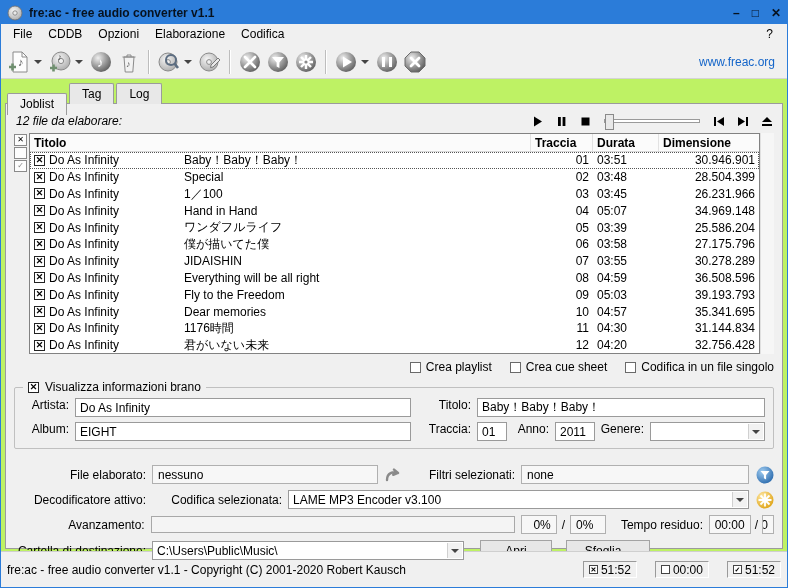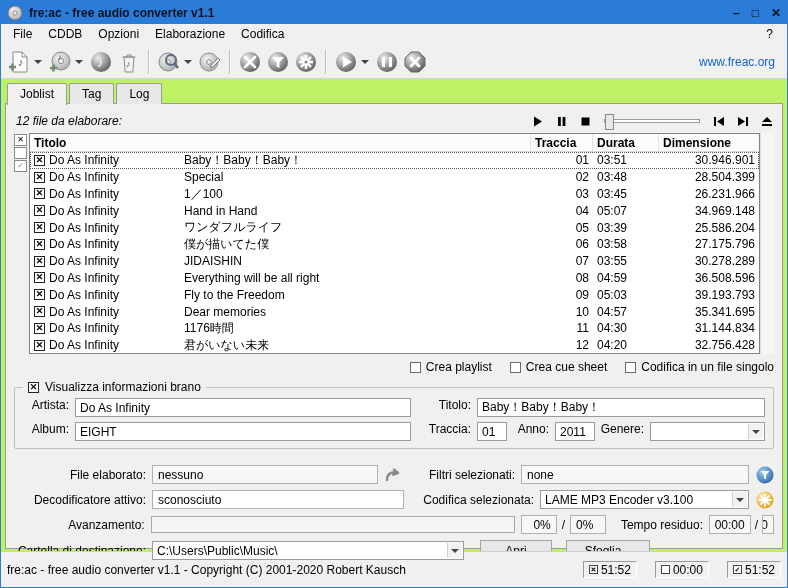--- a/index.html
+++ b/index.html
@@ -25,21 +25,21 @@
   .tbtn{width:28px;height:28px;border:0;background:transparent;display:flex;align-items:center;justify-content:center;padding:0;cursor:default;}
   .drop{width:0;height:0;border-left:4px solid transparent;border-right:4px solid transparent;border-top:4px solid #444;margin:0 4px 0 1px;}
   .tsep{width:2px;height:24px;border-left:1px solid #bdbdbd;border-right:1px solid #fff;margin:0 5px;}
   .weblink{margin-left:auto;color:#1465c9;padding-right:8px;cursor:pointer;}
 
   
   .tabs-area{flex:1;display:flex;flex-direction:column;padding:4px 4px 2px 4px;min-height:0;}
   .tabstrip{display:flex;height:21px;flex:none;position:relative;z-index:2;padding-left:2px;}
   .tab{padding:3px 12px 2px;border:1px solid #9b9b9b;border-bottom:none;background:#e8e8e8;
        margin-right:2px;border-radius:2px 2px 0 0;cursor:default;}
-  .tab.active{background:#f0f0f0;position:relative;top:0;height:22px;font-weight:normal;}
+  .tab.active{background:#f0f0f0;position:relative;top:10px;height:22px;font-weight:normal;}
   .panel{flex:1;border:1px solid #9b9b9b;margin-top:-1px;background:#f0f0f0;display:flex;flex-direction:column;
          padding:5px 8px 6px 8px;min-height:0;}
 
   
   .list-header-row{display:flex;align-items:center;height:24px;flex:none;}
   .file-count{padding-left:2px;font-style:italic;}
   .playctrls{margin-left:auto;display:flex;align-items:center;gap:10px;}
   .pc{display:flex;align-items:center;justify-content:center;width:14px;height:14px;cursor:pointer;}
   .slider{width:96px;height:4px;background:#fff;border:1px solid #9a9a9a;position:relative;margin:0 2px;}
   .thumb{position:absolute;left:0;top:-6px;width:9px;height:16px;background:#e8e8e8;border:1px solid #8a8a8a;}
@@ -489,21 +489,20 @@
           <span class="ibox" style="flex:1">none</span>
           <span class="sicon">
             <svg width="18" height="18" viewBox="0 0 18 18">
                 <circle cx="9" cy="9" r="8.5" fill="url(#gblue)"></circle>
                 <path d="M4.5 5h9l-3.4 4v4.4l-2.2-1.2V9z" fill="#fff"></path>
               </svg>
           </span>
         </div>
         <div class="encrow">
           <span class="flabel" style="width:138px">Decodificatore attivo:</span>
-          <span class="ibox" style="width:252px;background:#fff">sconosciuto</span>
           <span class="flabel" style="width:122px;margin-left:14px">Codifica selezionata:</span>
           <span class="tinput combo" style="flex:1">
             <span>LAME MP3 Encoder v3.100</span>
             <span class="carrow"></span>
           </span>
           <span class="sicon">
             <svg width="18" height="18" viewBox="0 0 18 18">
                 <circle cx="9" cy="9" r="8.5" fill="url(#gyellow)"></circle>
               <g stroke="#fff" stroke-width="1.8">
                   <path d="M9 2.5v13M2.5 9h13M4.5 4.5l9 9M13.5 4.5l-9 9"></path>

